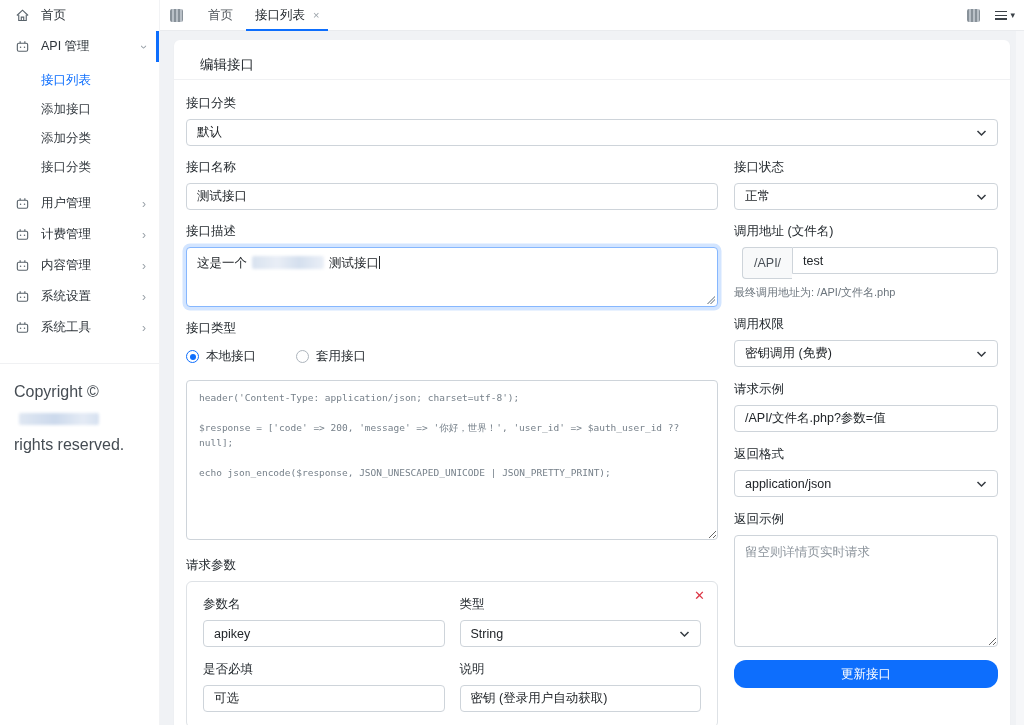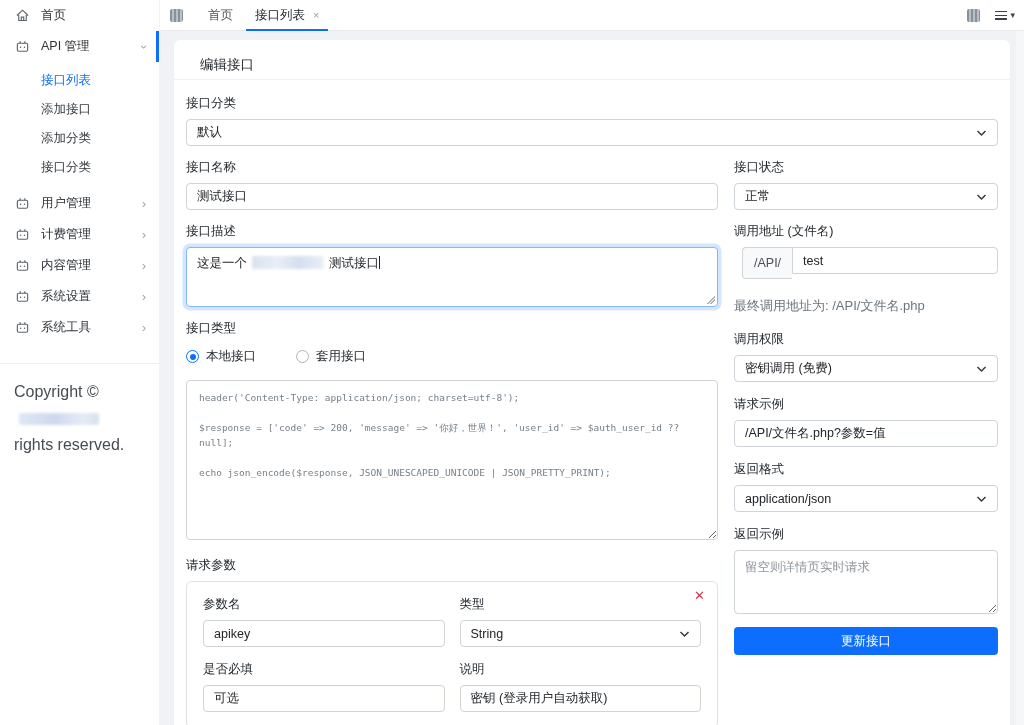--- a/index.html
+++ b/index.html
@@ -65,30 +65,30 @@
   .rdot { width:13px; height:13px; border-radius:50%; border:1px solid #adb5bd; background:#fff; flex:none; position:relative; }
   .rdot.on { border-color:#0d6efd; }
   .rdot.on::after { content:""; position:absolute; left:2.5px; top:2.5px; width:6px; height:6px; border-radius:50%; background:#0d6efd; }
   
   textarea.code { display:block; width:100%; height:160px; resize:vertical; border:1px solid #ced4da; border-radius:4px;
     font-family:"DejaVu Sans Mono","Liberation Mono",monospace; font-size:9.5px; line-height:15px; color:#76808a; padding:9px 12px; white-space:pre-wrap; }
   
   .igroup { display:flex; }
   .iprefix { flex:none; border:1px solid #ced4da; border-right:0; border-radius:4px 0 0 4px; background:#f8f9fa; padding:8px 11px; display:flex; align-items:center; color:#495057;margin-left:8px; }
   .igroup input { border-radius:0 4px 4px 0; }
-  .help { font-size:13px; color:#6c757d; margin-top:18px; }
-  
-  textarea.ret { display:block; width:100%; height:64px; resize:vertical; border:1px solid #ced4da; border-radius:4px; padding:8px 10px;
+  .help { font-size:11px; color:#6c757d; margin-top:6px; }
+  
+  textarea.ret { display:block; width:100%; height:112px; resize:vertical; border:1px solid #ced4da; border-radius:4px; padding:8px 10px;
     font-family:inherit; font-size:12.5px; color:#212529; }
   textarea.ret::placeholder { color:#8d959d; }
   
   .param-card { position:relative; border:1px solid #dee2e6; border-radius:6px; padding:14px 16px 15px; margin-top:2px; }
   .param-grid { display:grid; grid-template-columns:1fr 1fr; gap:14px 15px; }
   .param-remove { position:absolute; right:12px; top:7px; color:#dc3545; font-size:13px; font-weight:700; cursor:pointer; line-height:1; }
-  .btn-primary { display:block; width:100%; height:28px; background:#0d6efd; color:#fff; border:0; border-radius:4px; font-size:12.5px; cursor:pointer; font-family:inherit; margin-top:2px; }
+  .btn-primary { display:block; width:100%; height:28px; background:#0d6efd; color:#fff; border:0; border-radius:12px; font-size:12.5px; cursor:pointer; font-family:inherit; margin-top:2px; }
   .mb-sm { margin-bottom:14px; }
 </style>
 </head>
 <body>
 
 <nav class="sidebar">
   <div class="side-item">
     <span class="ico">
       <svg width="15" height="15" viewBox="0 0 16 16" fill="none" stroke="currentColor" stroke-width="1.2">
           <path d="M2 8 L8 2.3 L14 8"></path>

